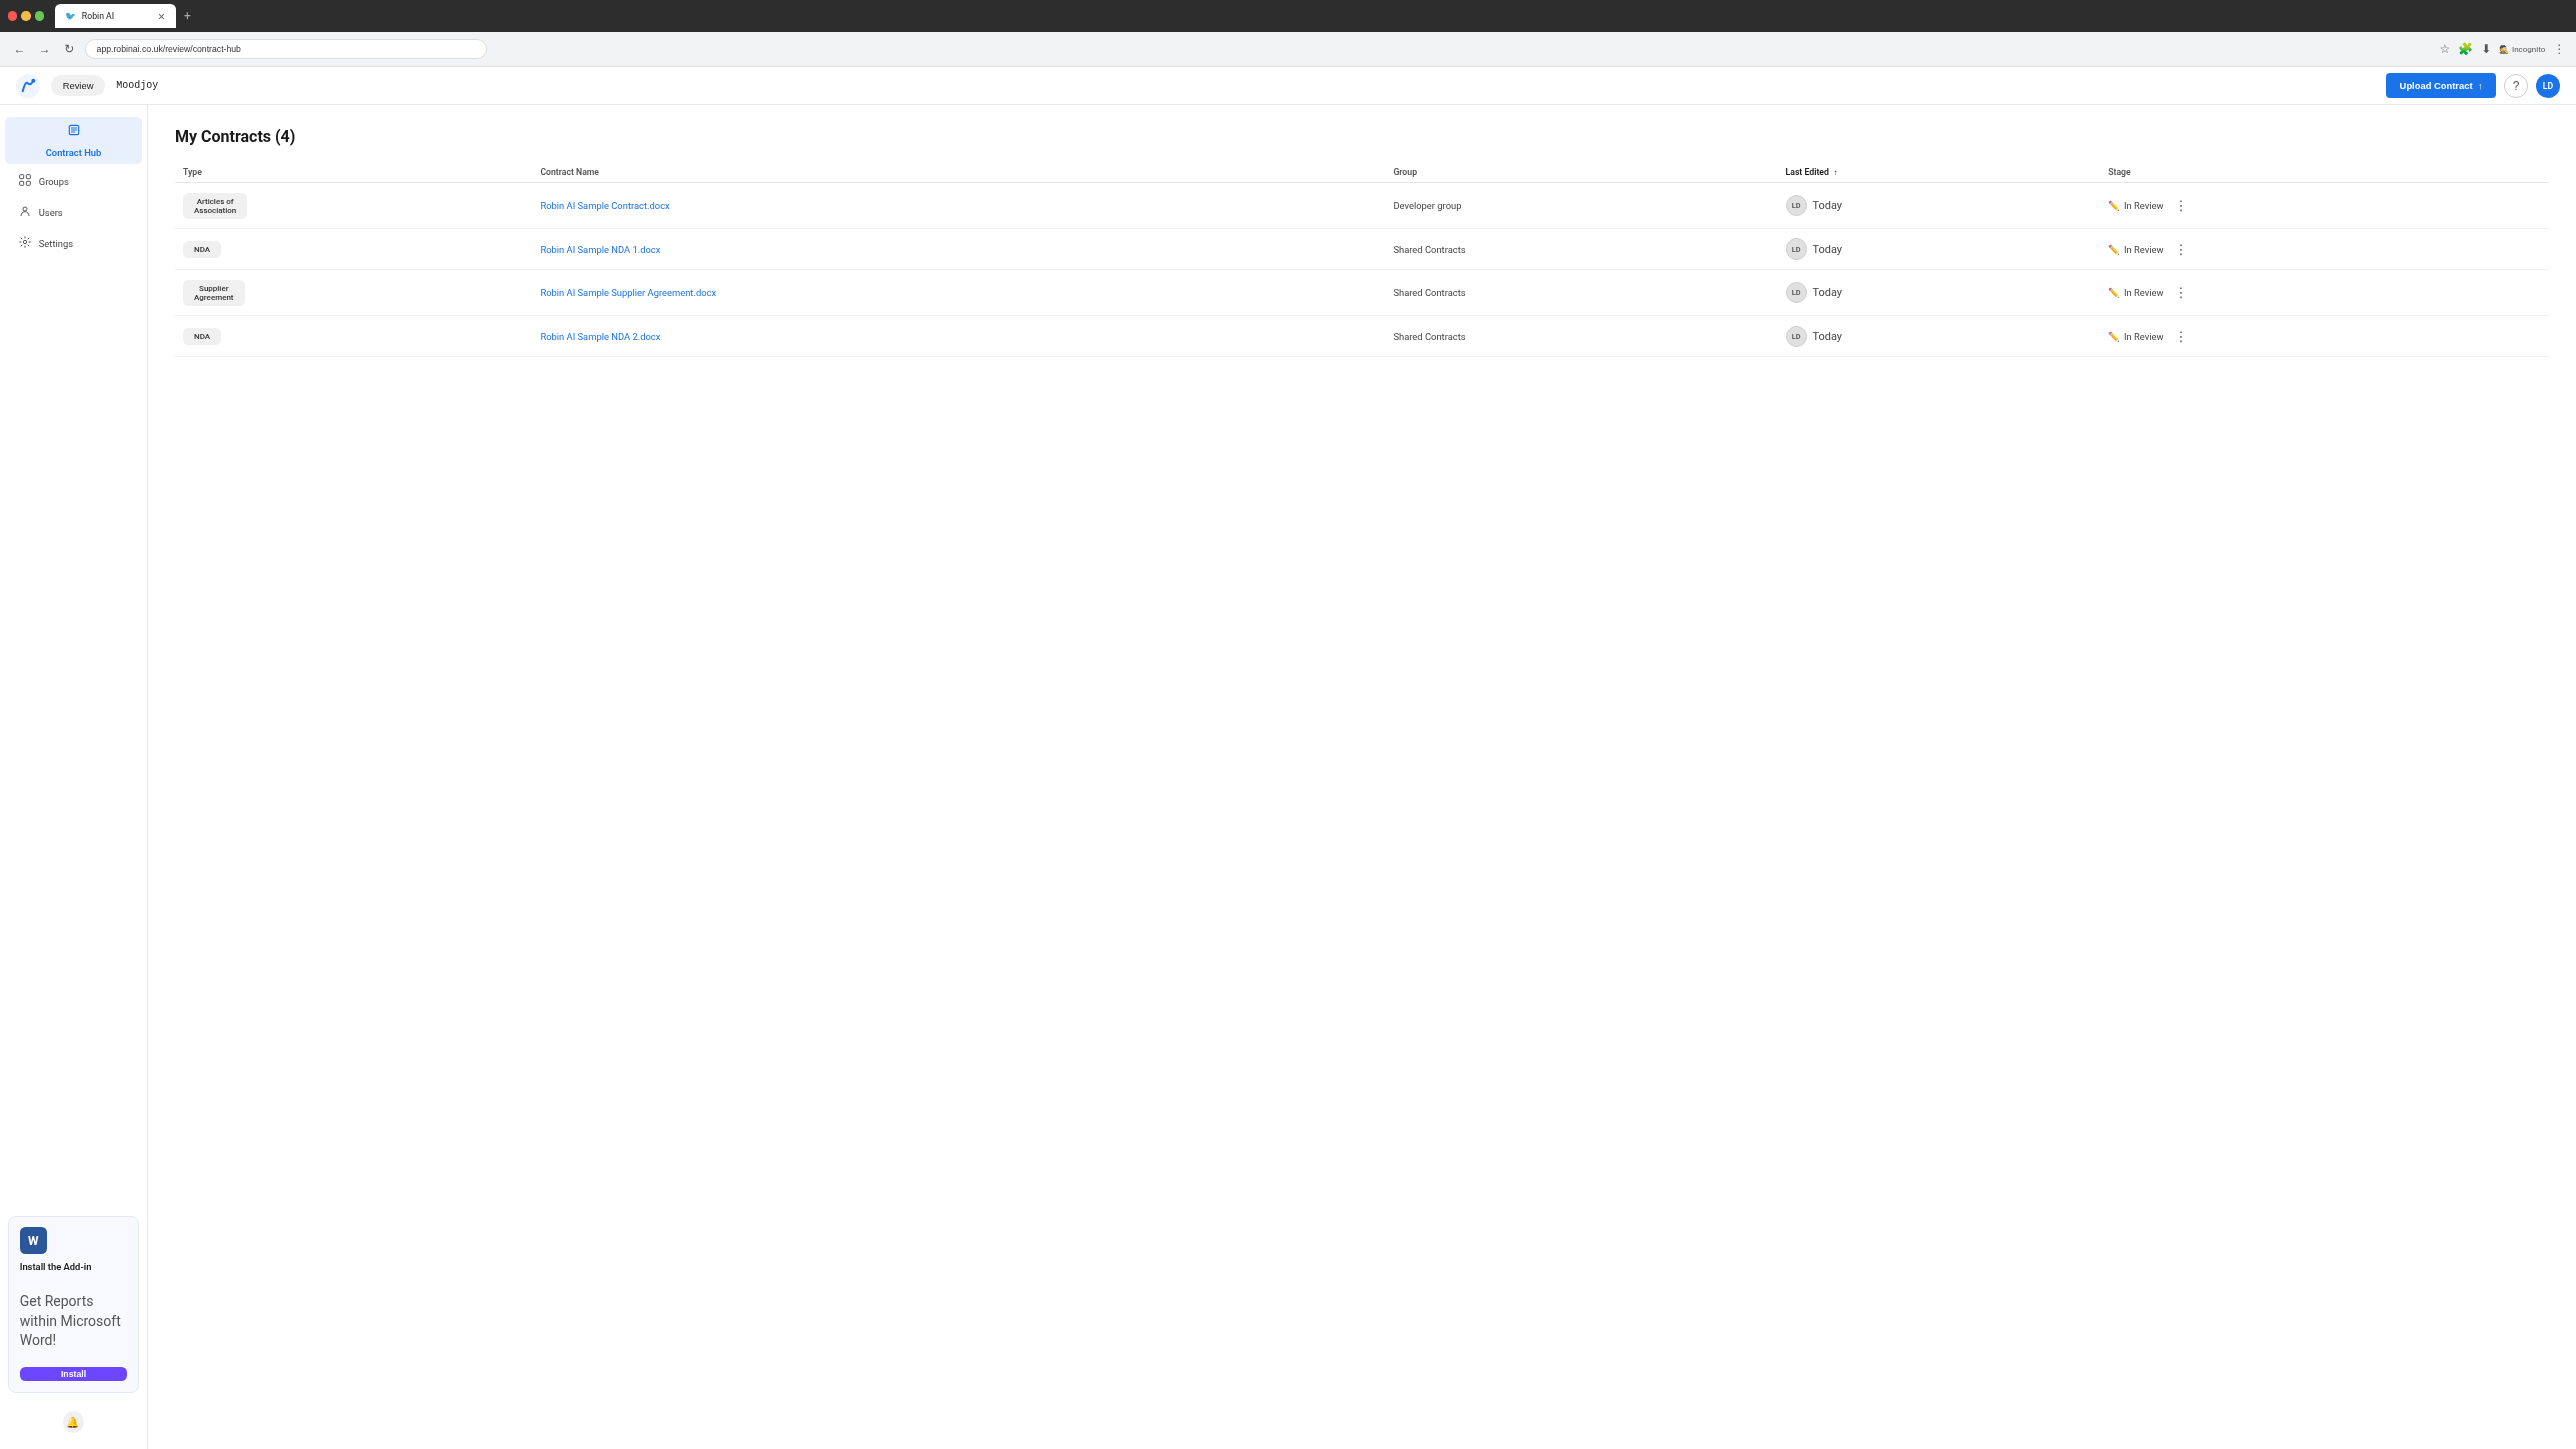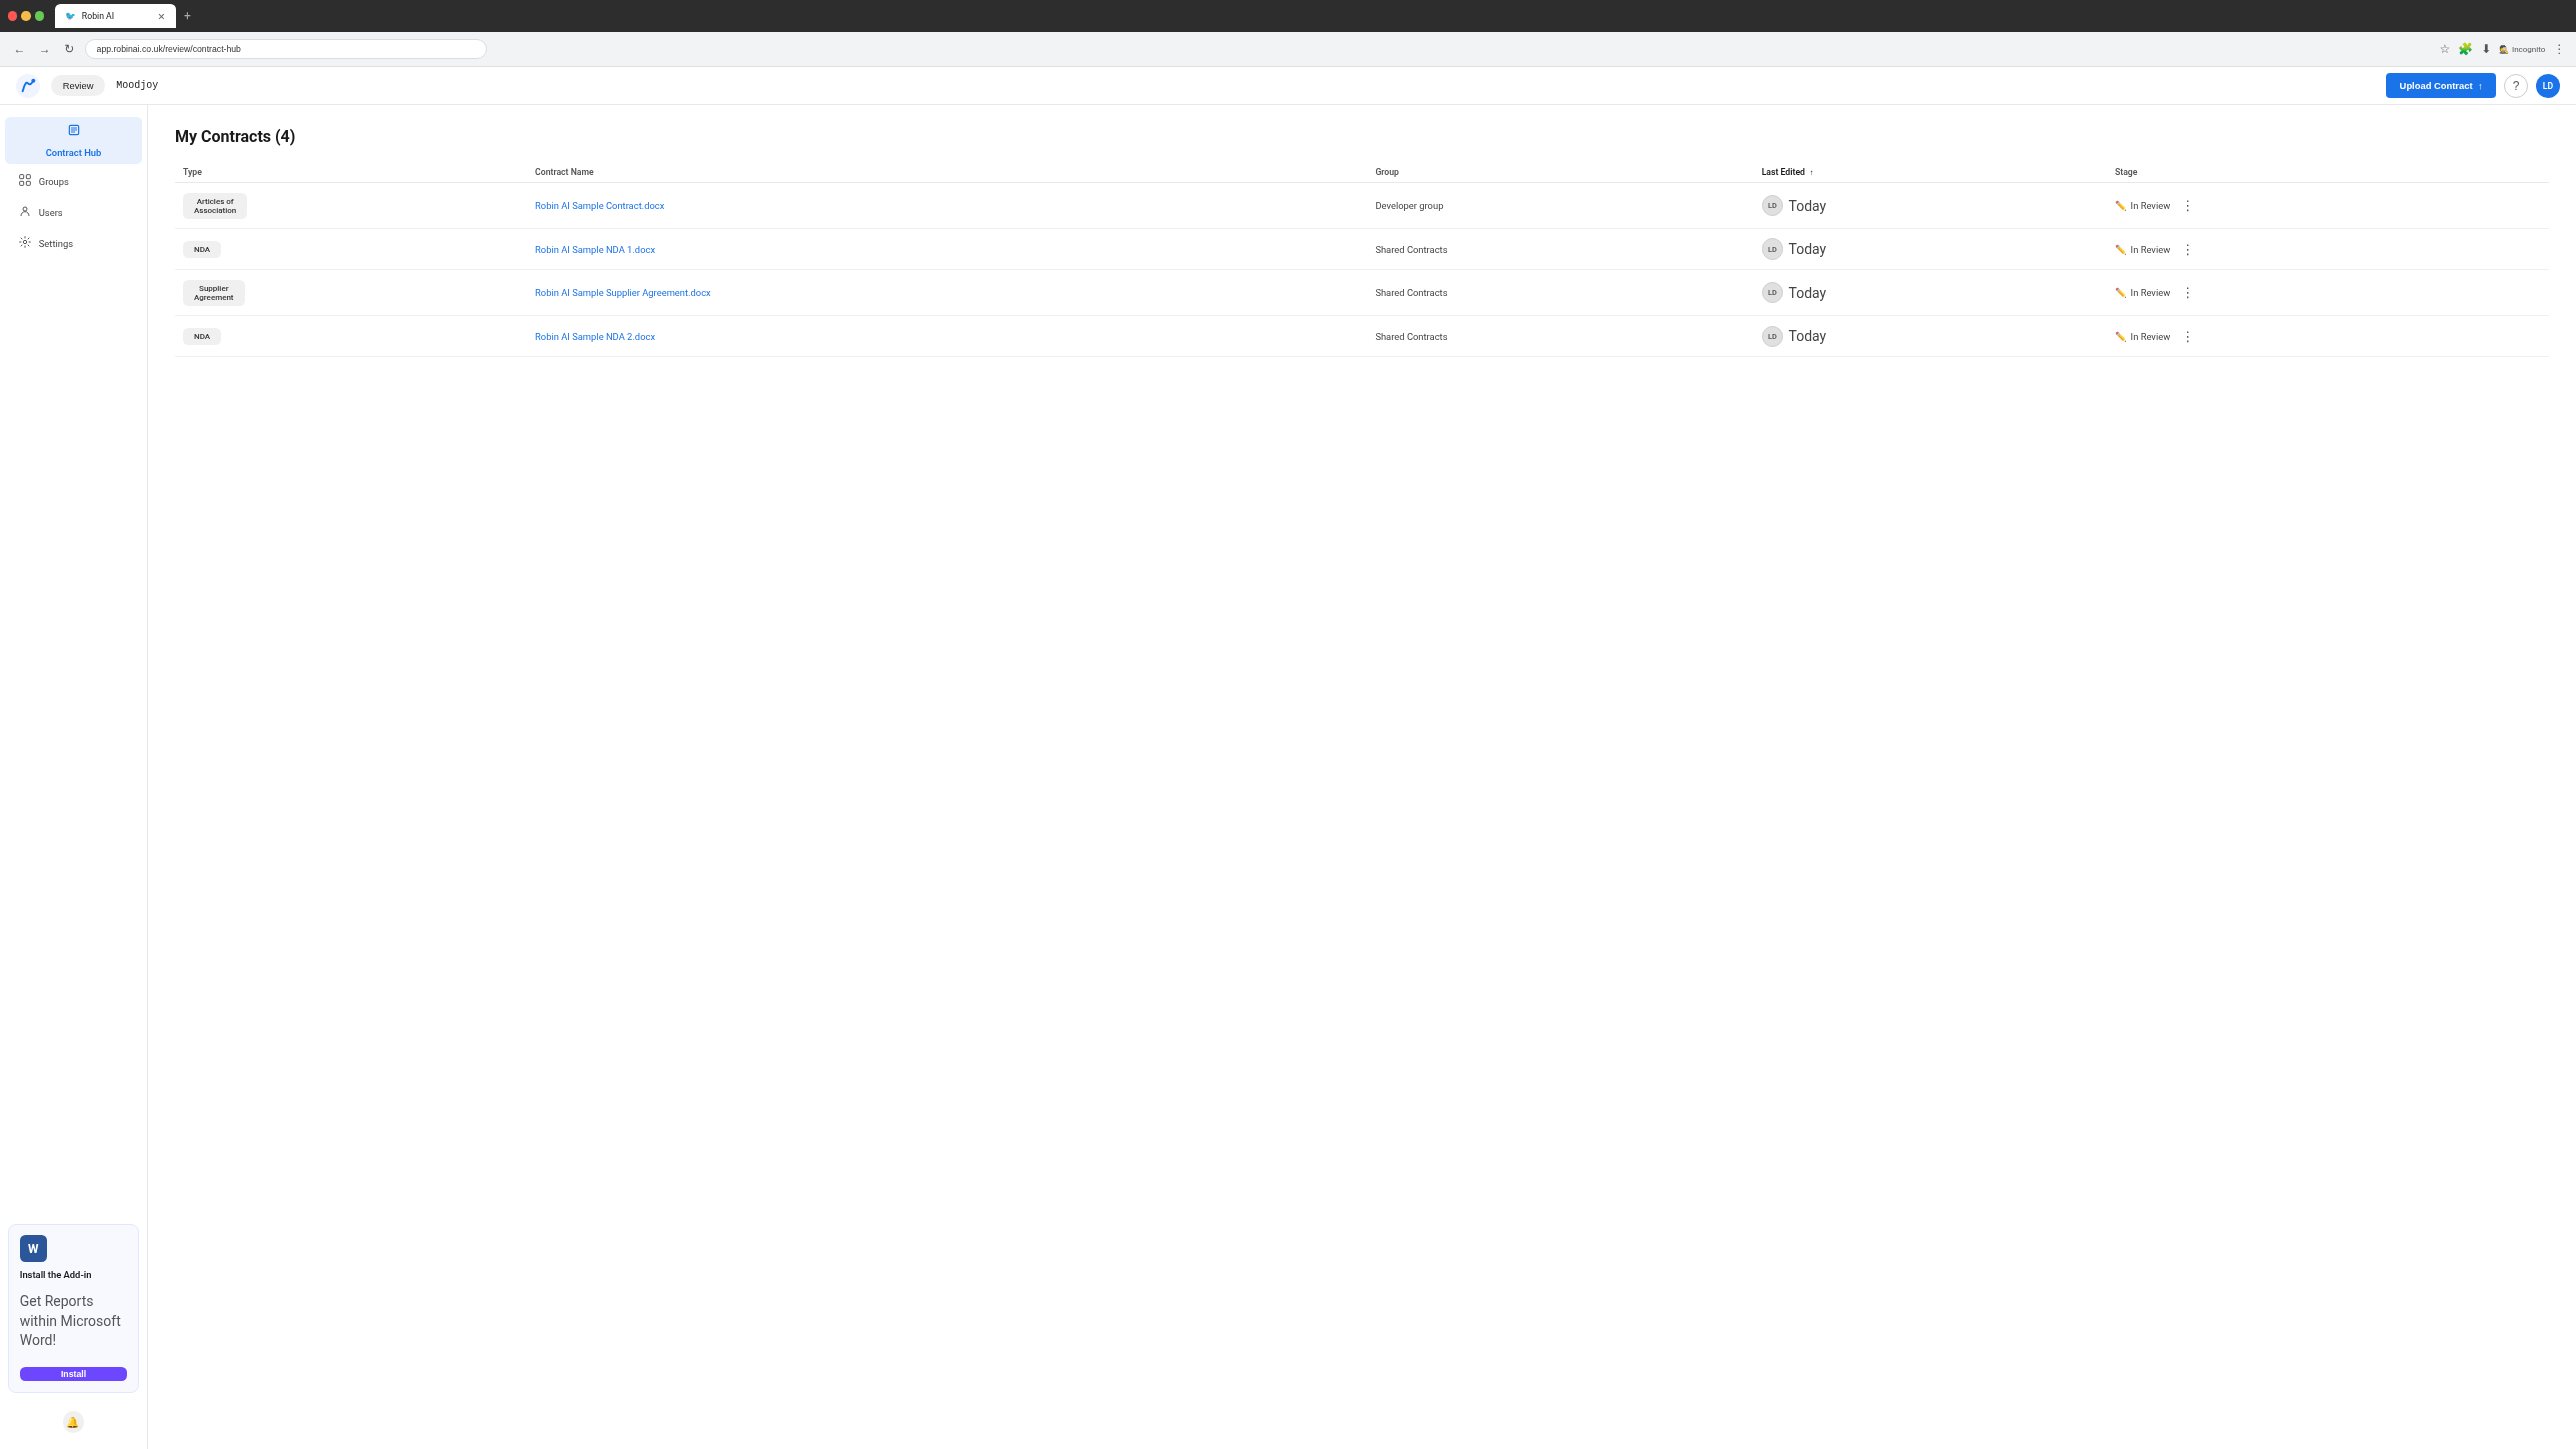--- a/index.html
+++ b/index.html
@@ -37,41 +37,41 @@
     .app-body { display: flex; height: calc(100vh - 38px - 35px - 32px); }
 
     
     .sidebar { width: 148px; border-right: 0.7px solid #e8e8e8; background: #fff; padding: 10.7px 0; display: flex; flex-direction: column; }
     .sidebar-item { display: flex; align-items: center; gap: 8px; padding: 6.7px 13.4px; cursor: pointer; border-radius: 5.4px; margin: 1.3px 5.4px; font-size: 9.4px; color: #444; }
     .sidebar-item.active { background: #e8f0fe; color: #1a73e8; font-weight: 600; flex-direction: column; }
     .sidebar-icon { font-size: 12px; }
     .sidebar-spacer { flex: 1; }
     .add-in-card { margin: 8px; background: #f8f9ff; border: 0.7px solid #e0e8ff; border-radius: 8px; padding: 10.7px; }
     .word-icon { width: 27px; height: 27px; background: #2b579a; border-radius: 5.4px; display: flex; align-items: center; justify-content: center; color: #fff; font-size: 12px; font-weight: bold; margin-bottom: 6.7px; }
-    .add-in-title { font-size: 9.4px; font-weight: 600; color: #1a1a1a; margin-bottom: 12px; }
+    .add-in-title { font-size: 9.4px; font-weight: 600; color: #1a1a1a; margin-bottom: 20px; }
     .add-in-desc { font-size: 14px; color: #555; line-height: 1.4; margin-bottom: 16px; }
     .install-btn { width: 100%; background: #6c47ff; color: #fff; border: none; border-radius: 5.4px; padding: 2px; font-size: 8.7px; font-weight: 600; cursor: pointer; }
     .notifications-btn { width: 21.5px; height: 21.5px; border-radius: 50%; background: #f0f0f0; border: none; display: flex; align-items: center; justify-content: center; cursor: pointer; margin: 5.4px auto; font-size: 10.7px; }
 
     
     .main-content { flex: 1; padding: 21.5px 27px; overflow-y: auto; }
     .page-title { font-size: 16px; font-weight: 700; color: #1a1a1a; margin-bottom: 16px; }
 
     
     .contracts-table { width: 100%; border-collapse: collapse; }
     .contracts-table th { text-align: left; font-size: 8.7px; font-weight: 600; color: #555; padding: 5.4px 8px; border-bottom: 1.3px solid #e8e8e8; }
     .contracts-table th.sorted { color: #1a1a1a; }
     .sort-arrow { margin-left: 2.7px; font-size: 7.4px; }
     .contracts-table td { padding: 9.4px 8px; border-bottom: 0.7px solid #f0f0f0; vertical-align: middle; }
     .type-badge { display: inline-block; background: #f0f0f0; border-radius: 5.4px; padding: 4px 11px; font-size: 8px; font-weight: 500; color: #333; text-align: center; white-space: nowrap; }
     .contract-link { color: #1a73e8; text-decoration: none; font-size: 9.4px; }
     .group-name { color: #444; font-size: 9.4px; }
     .user-avatar { width: 21.5px; height: 21.5px; border-radius: 50%; background: #e0e0e0; color: #555; display: inline-flex; align-items: center; justify-content: center; font-size: 7.4px; font-weight: 600; border: 1px solid #ccc; }
     .last-edited { display: flex; align-items: center; gap: 5.4px; }
-    .edit-time { font-size: 14px; color: #444; }
+    .edit-time { font-size: 11px; color: #444; }
     .stage-cell { display: flex; align-items: center; gap: 4px; font-size: 9.4px; color: #444; }
     .pencil-icon { font-size: 9.4px; color: #555; }
     .more-btn { background: none; border: none; cursor: pointer; color: #555; font-size: 13.4px; padding: 2.7px 5.4px; border-radius: 2.7px; }
     .stage-actions { display: flex; align-items: center; gap: 5.4px; }
   </style>
 </head>
 <body>
 
 <div class="browser-chrome">
   <div class="traffic-lights">

